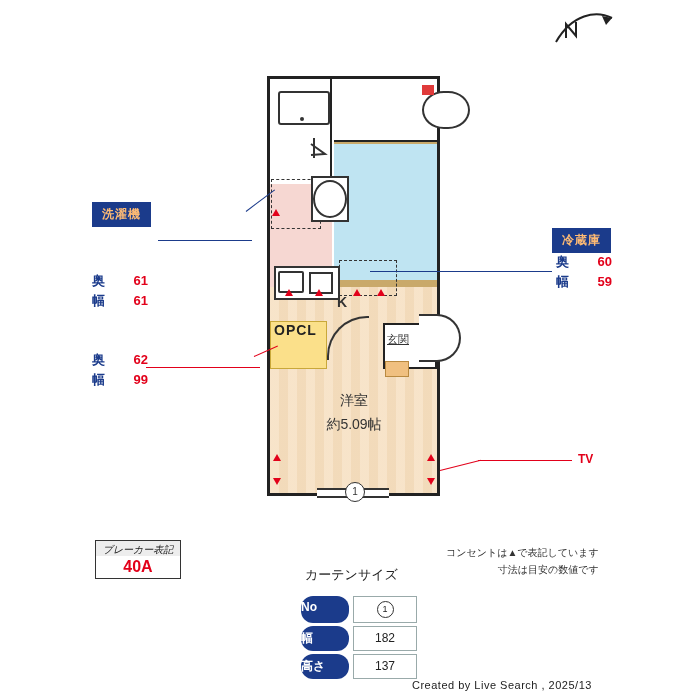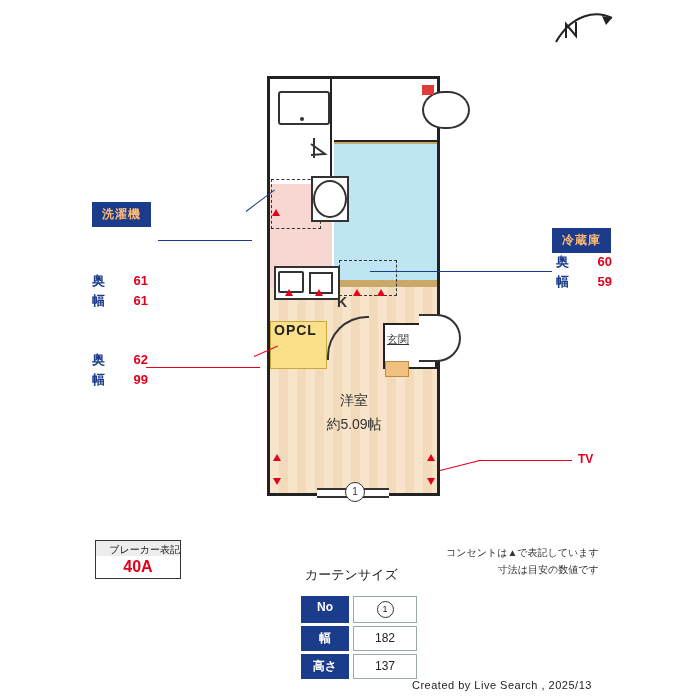--- a/index.html
+++ b/index.html
@@ -73,33 +73,33 @@
   .tagvals{position:absolute;font-size:13px;font-weight:bold;}
   .tagvals div{white-space:nowrap;line-height:20px;}
   .tagvals .lbl{color:#1b3b8b;display:inline-block;width:22px;}
   .tagvals .num{color:#e2001a;display:inline-block;width:34px;text-align:right;}
 
   .leader{position:absolute;height:0;border-top:1.5px solid #1b3b8b;}
   .leader.red{border-top-color:#e2001a;}
 
   
   .breaker-title{
-    position:absolute;left:95px;top:540px;width:84px;text-align:right;
-    border:1px solid #333;background:#ededed;font-size:10px;padding:2px 0;color:#222;
+    position:absolute;left:95px;top:540px;width:84px;text-align:center;
+    border:1px solid #333;background:#ededed;font-size:10px;padding:2px 0;color:#222;font-style:italic;
   }
   .breaker-val{
     position:absolute;left:95px;top:556px;width:84px;text-align:center;
     border:1px solid #333;border-top:none;background:#fff;
     font-size:16px;font-weight:bold;color:#e2001a;padding:2px 0;
   }
   .note{position:absolute;left:446px;top:544px;font-size:10px;color:#333;line-height:17px;text-align:right;}
   .curtain-title{position:absolute;left:305px;top:566px;font-size:13px;color:#222;}
   .ctable{position:absolute;left:301px;top:596px;}
   .crow{display:flex;margin-bottom:3px;}
-  .chead{width:48px;background:#1b3b8b;color:#fff;font-size:12px;font-weight:bold;text-align:center;padding:4px 0;}
+  .chead{width:48px;background:#1b3b8b;color:#fff;font-size:12px;font-weight:bold;padding:4px 0;border-radius:12px;}
   .cval{width:62px;border:1px solid #9aa;background:#fff;color:#222;font-size:12px;text-align:center;padding:4px 0;margin-left:4px;}
   .circ{display:inline-block;width:15px;height:15px;line-height:15px;border:1px solid #333;border-radius:50%;font-size:9px;}
   .credit{position:absolute;left:412px;top:679px;font-size:11px;color:#222;letter-spacing:.5px;}
   .tvlabel{position:absolute;left:578px;top:452px;font-size:12px;font-weight:bold;color:#e2001a;}
 </style>
 </head>
 <body>
 
 <div class="abs compass">
   <svg width="64" height="46" viewBox="0 0 64 46">

